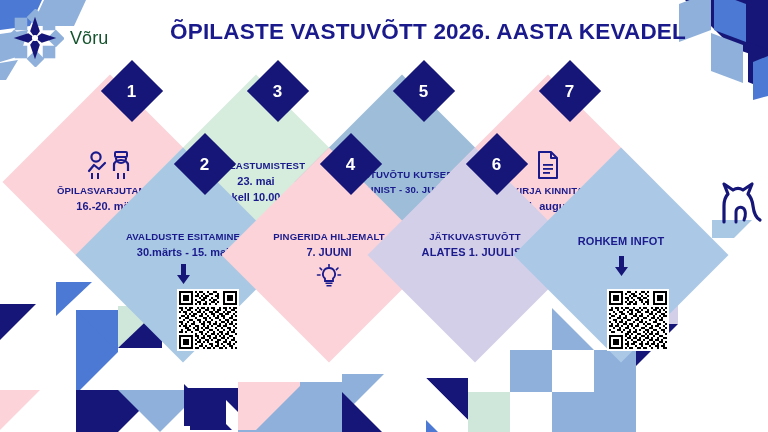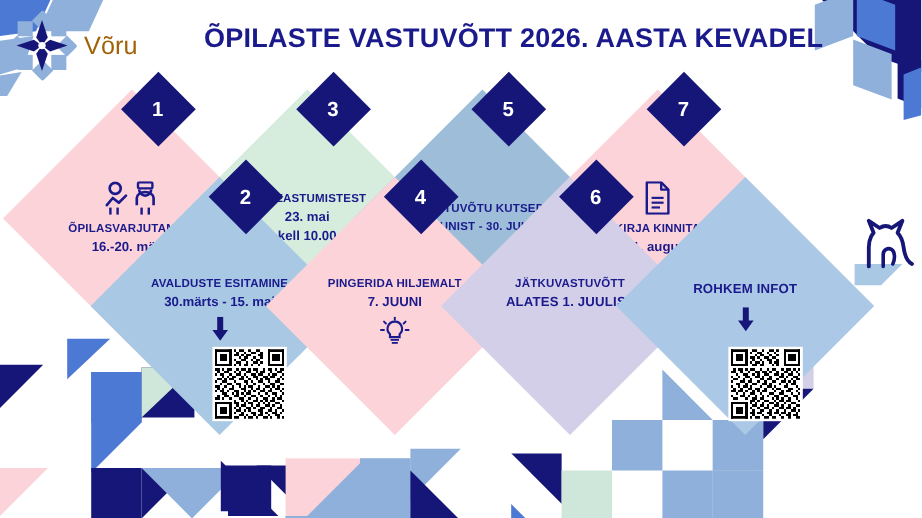--- a/index.html
+++ b/index.html
@@ -18,22 +18,22 @@
 
   
   #logo-block {
     position: absolute; left: 6px; top: 6px;
     width: 190px; height: 64px;
     display: flex; align-items: center; gap: 6px;
     z-index: 40;
   }
   #logo-mark { width: 58px; height: 58px; flex: 0 0 58px; }
   #logo-words {
-    color: #a16207;
-    font-size: 21px;
+    color: #14532d;
+    font-size: 18px;
     line-height: 17px;
     font-weight: 400;
     letter-spacing: .1px;
     white-space: nowrap;
   }
   #page-title {
     position: absolute; left: 170px; top: 19px;
     width: 450px;
     text-align: right;
     color: #1a1a8c;

